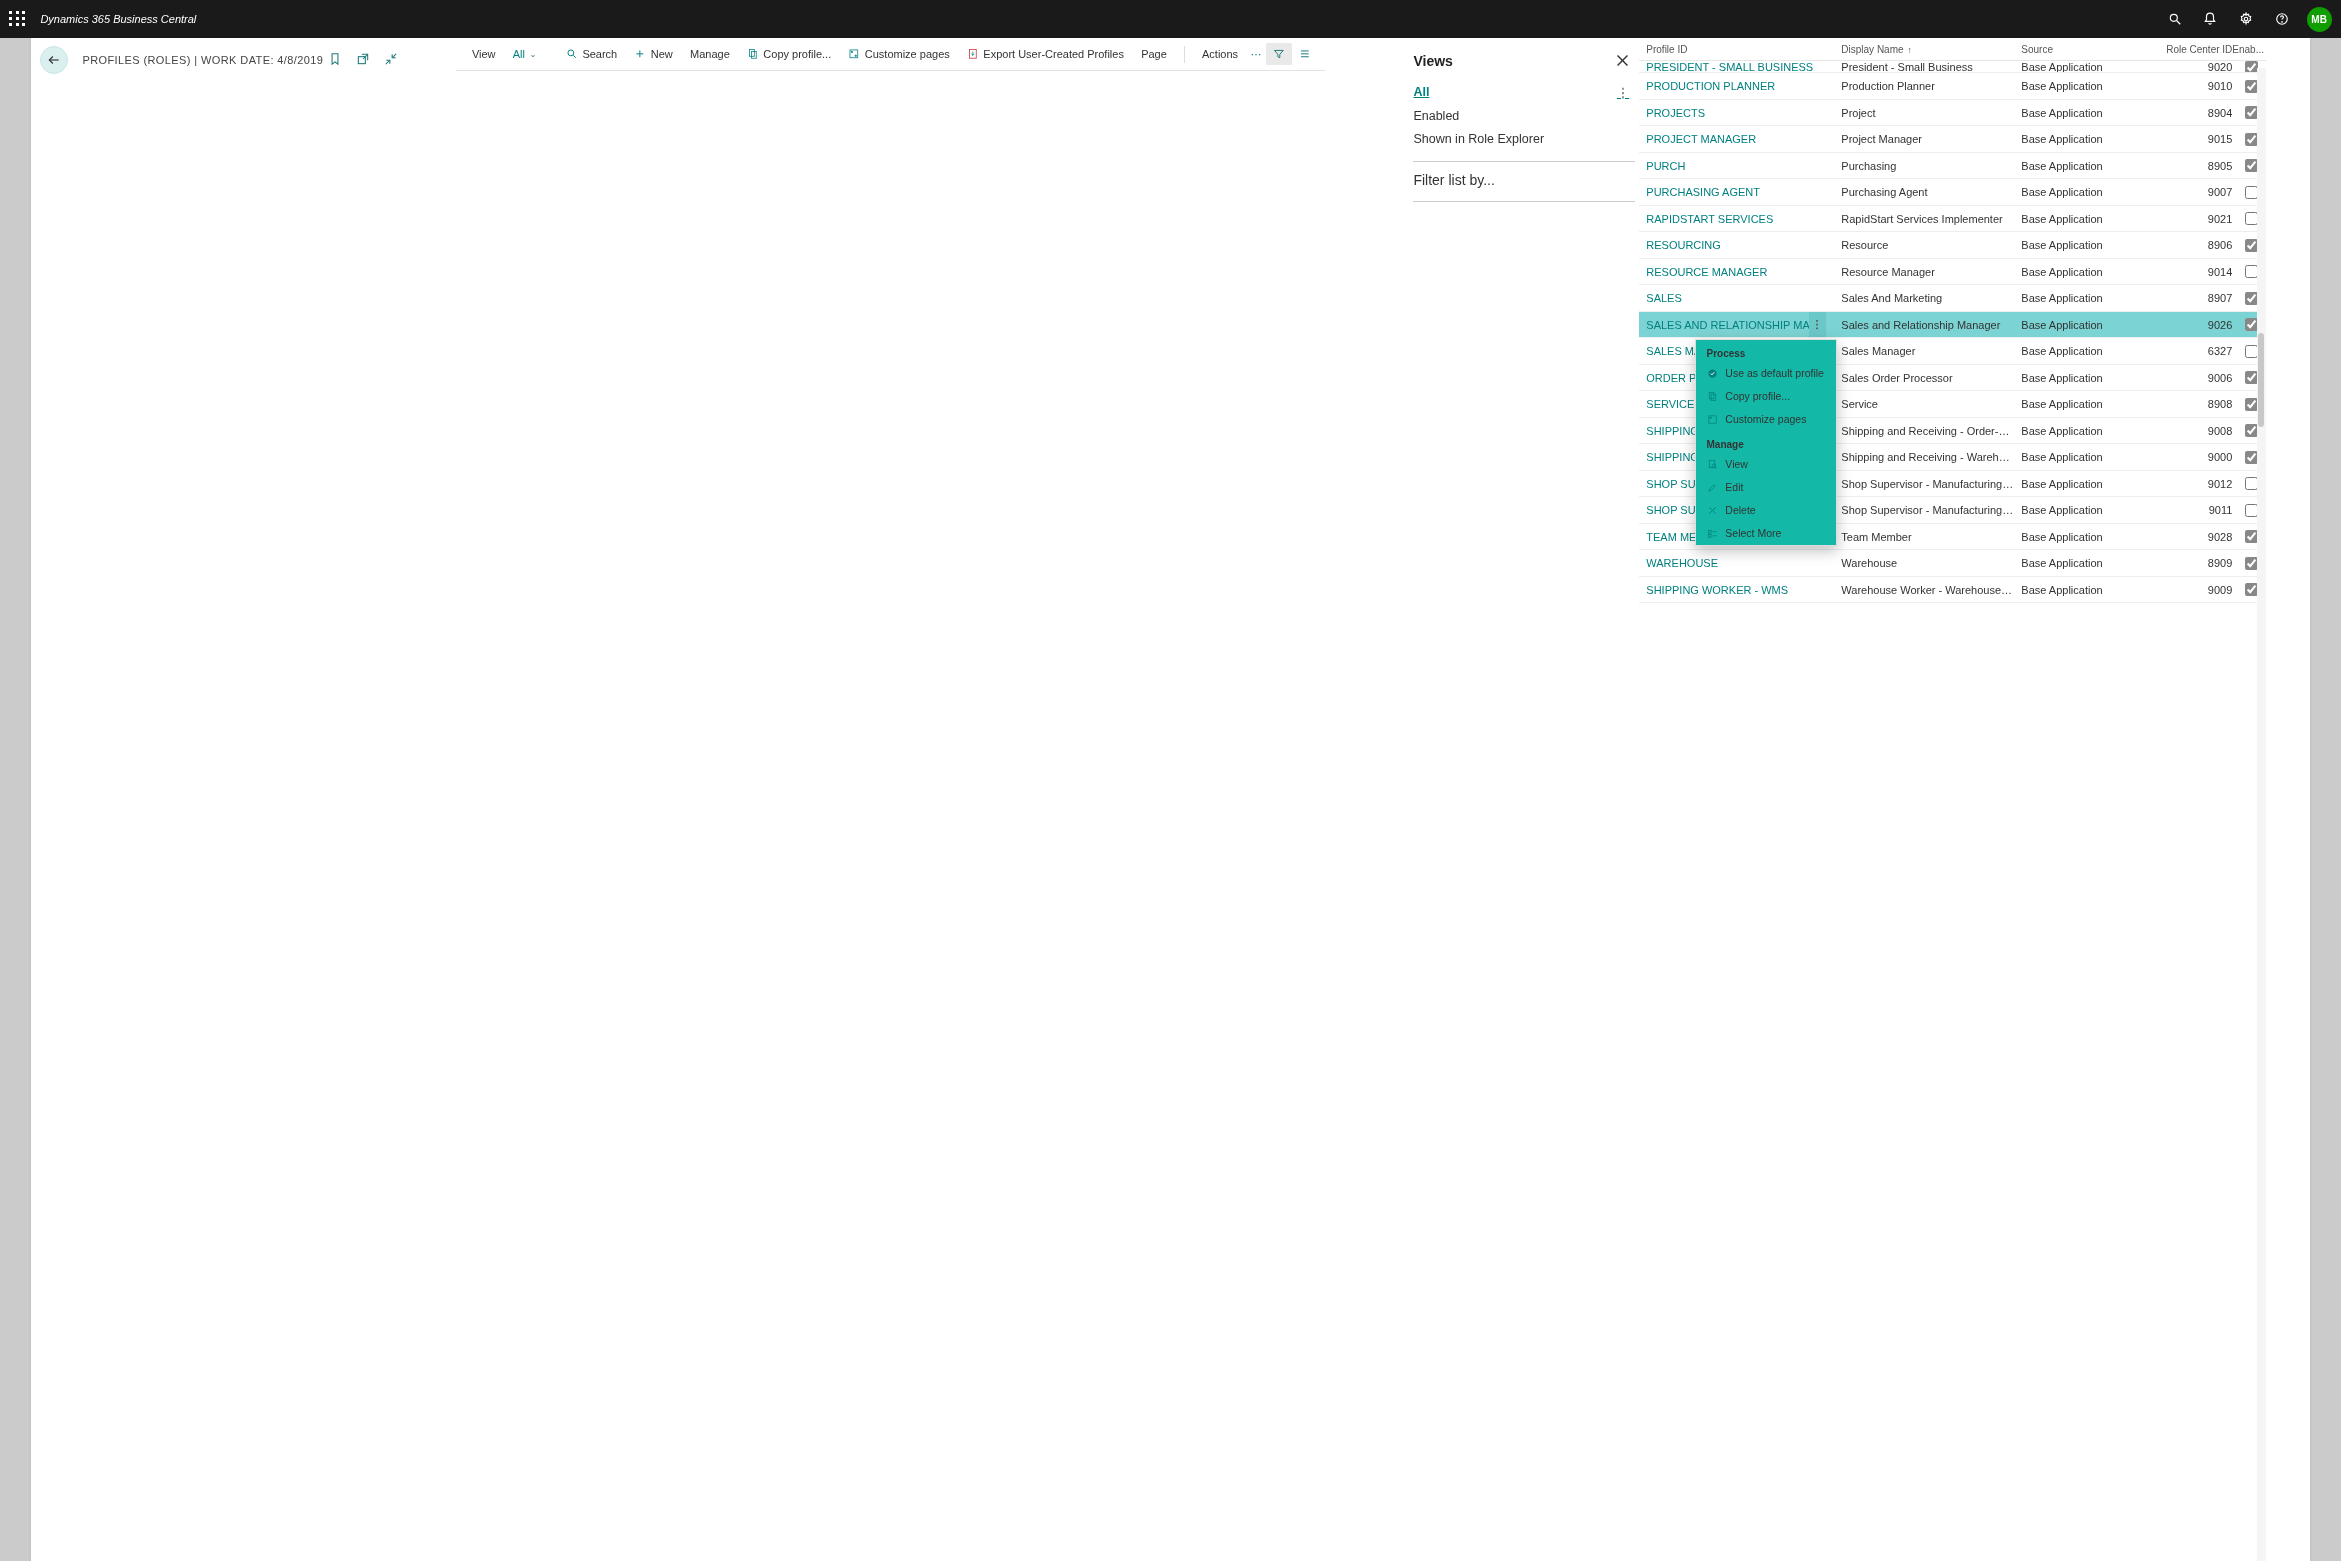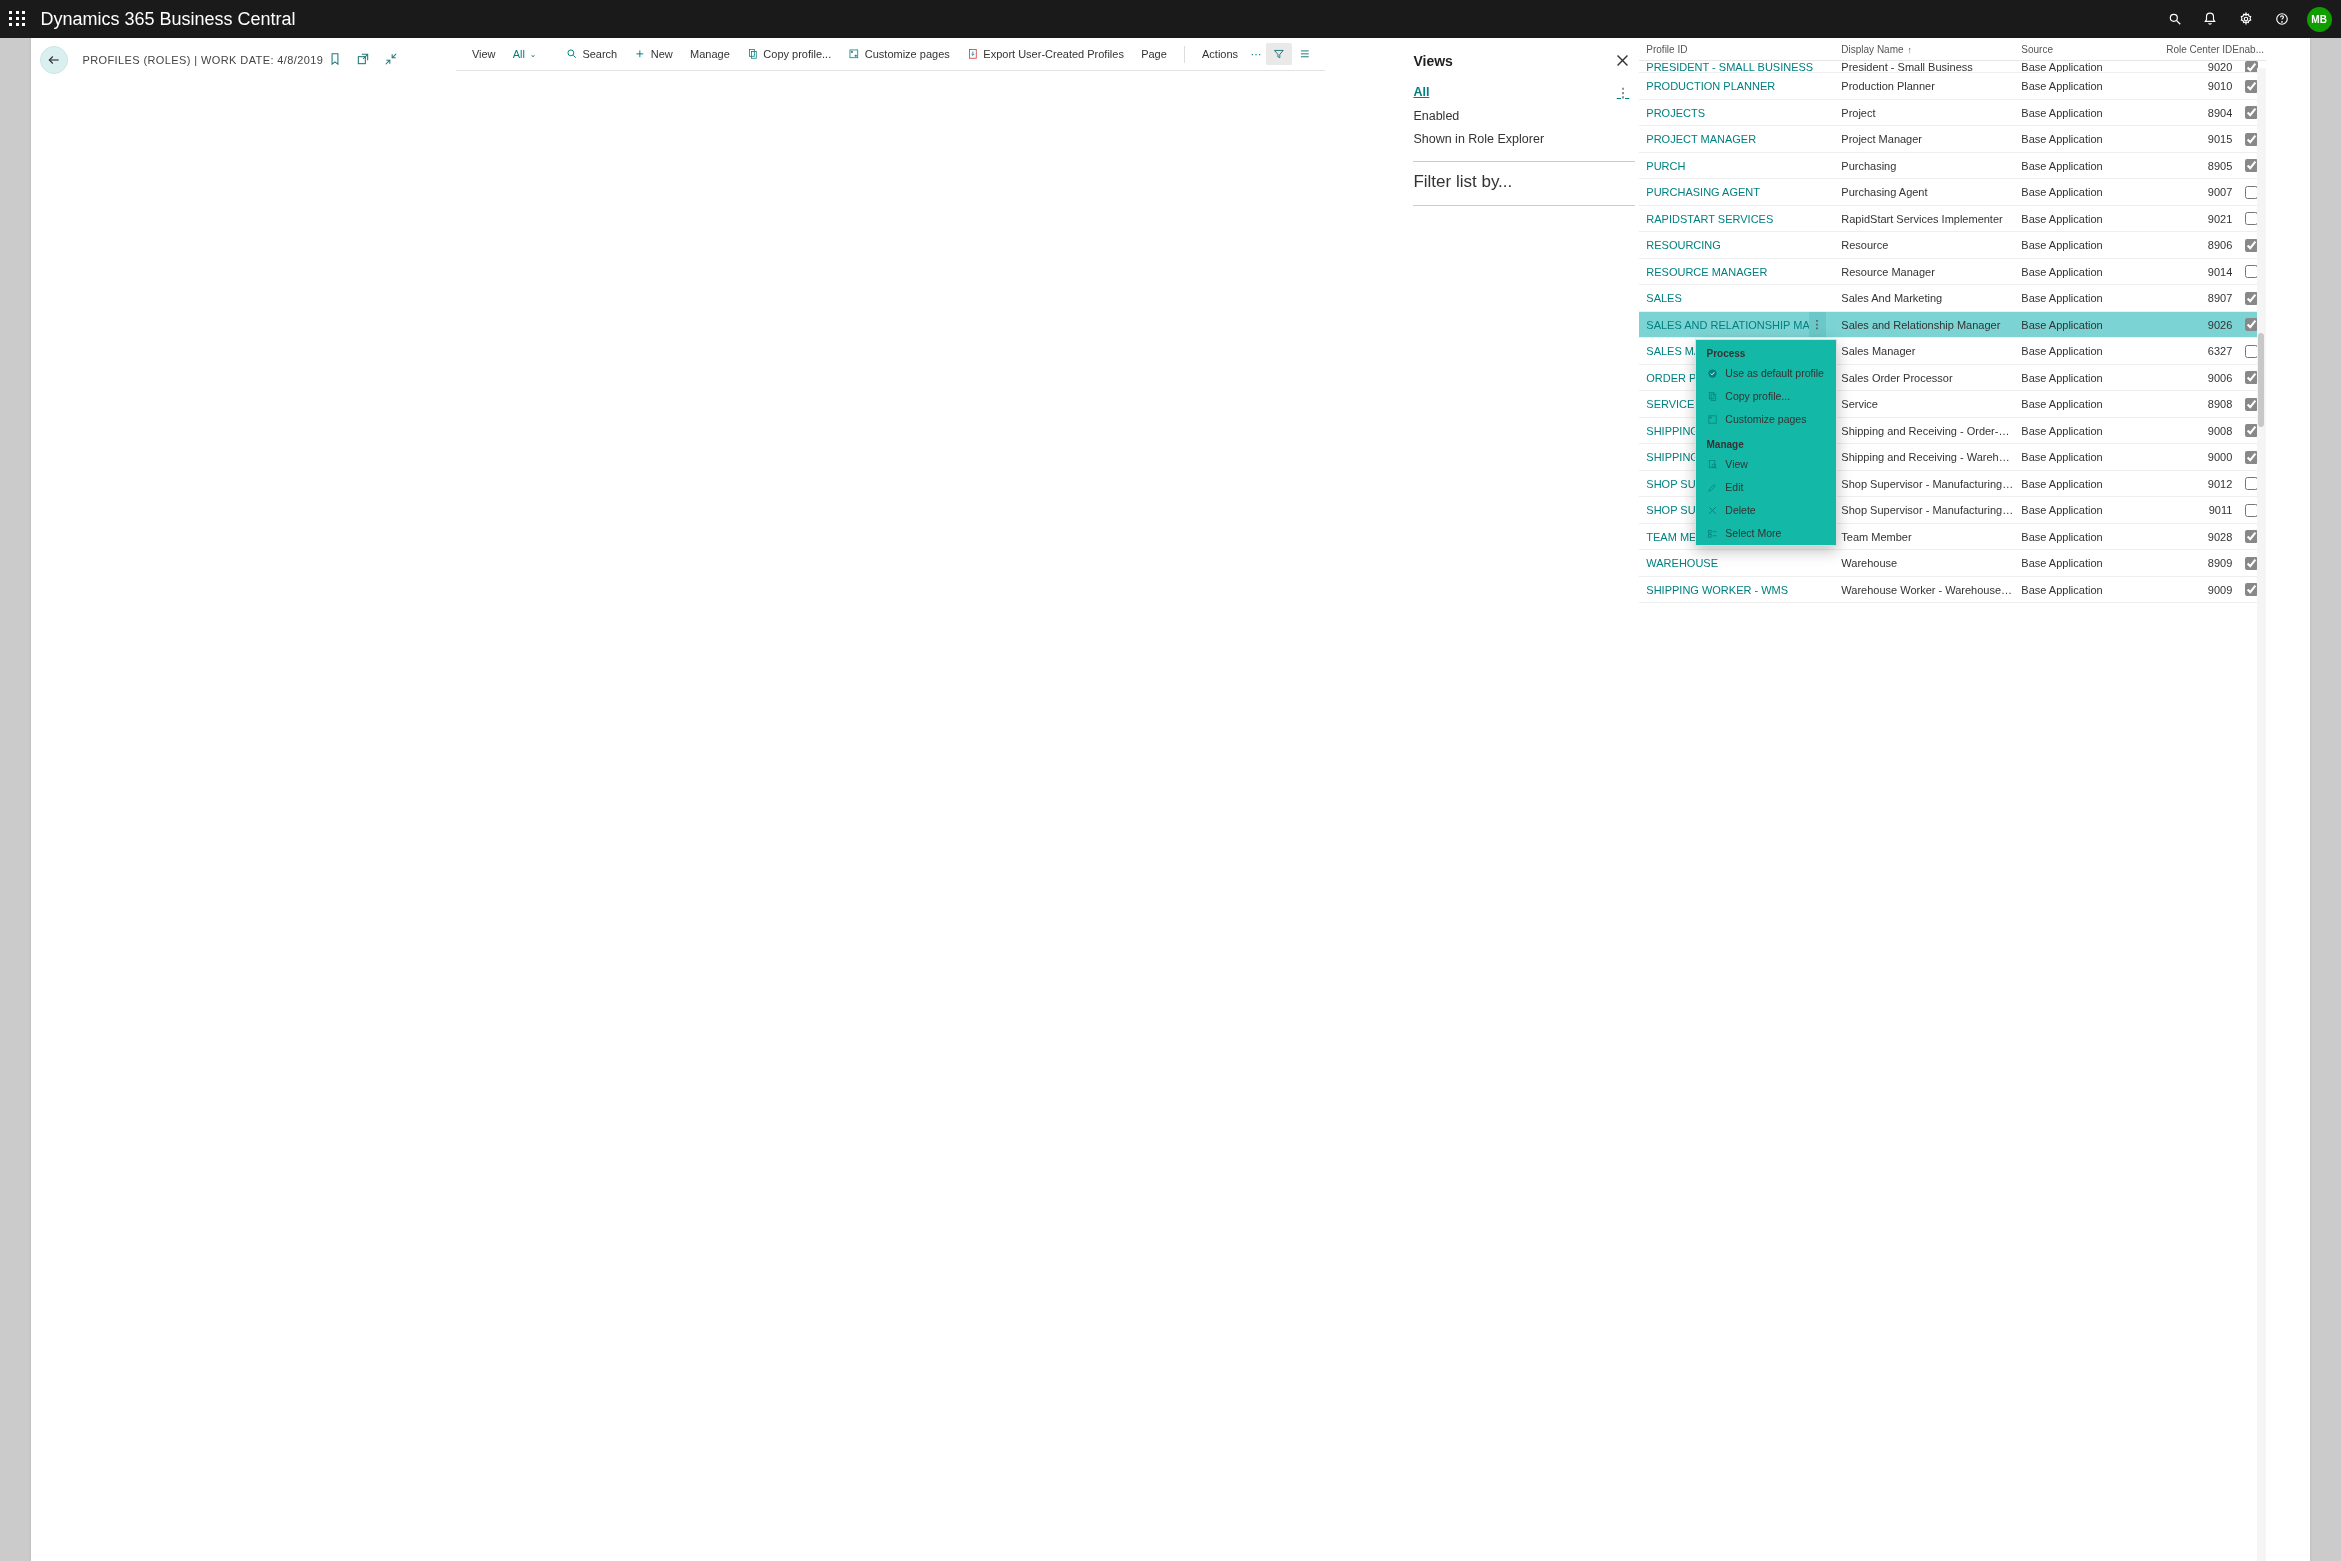--- a/index.html
+++ b/index.html
@@ -1,21 +1,21 @@
 <!DOCTYPE html>
 <html style="font-size:12.5px"><head>
 <meta charset="utf-8">
 <style>
   * { box-sizing: border-box; margin: 0; padding: 0; font-family: "Segoe UI", -apple-system, sans-serif; }
   html, body { height: 100%; }
   body { background: #cbcbcb; overflow: hidden; }
   .top-bar { position: absolute; top:0; left:0; right:0; height:38px; background:#1a1a1a; color:#fff; display:flex; align-items:center; padding:0 9.4px; }
   .waffle { width:17px; height:17px; display:grid; grid-template-columns:repeat(3,1fr); grid-template-rows:repeat(3,1fr); gap:1.6px; margin-right:14px; cursor:pointer; }
   .waffle span { background:#fff; width:3.1px; height:3.1px; }
-  .app-title { font-size:18px; font-weight:400; }
+  .app-title { font-size:11px; font-weight:400;font-style:italic; }
   .top-right { margin-left:auto; display:flex; align-items:center; gap:4.7px; }
   .top-icon { width:31px; height:31px; display:flex; align-items:center; justify-content:center; color:#fff; cursor:pointer; }
   .top-icon svg { width:14px; height:14px; stroke:#fff; }
   .avatar { width:25px; height:25px; border-radius:50%; background:#0f9d00; color:#fff; display:flex; align-items:center; justify-content:center; font-size:10px; font-weight:600; margin-left:4.7px; cursor:pointer;}
   .page-wrap { position:absolute; top:38px; left:31px; right:31px; bottom:0; background:#fff; box-shadow:0 0.8px 3.1px rgba(0,0,0,.1); display:flex; flex-direction:row; }
   .page-header { height:44px; display:flex; align-items:center; padding:0 9.4px; border-bottom:0.8px solid transparent; }
   .back-btn { width:28px; height:28px; border-radius:50%; background:#daf0f0; border:0.8px solid #cce5e5; display:flex; align-items:center; justify-content:center; cursor:pointer; margin-right:14px; }
   .back-btn svg { width:14px; height:14px; stroke:#333; }
   .page-title { font-size:11px; letter-spacing:0.4px; color:#444; text-transform:uppercase; }
   .header-right { margin-left:auto; display:flex; gap:4.7px; }
@@ -33,21 +33,21 @@
   .sidebar { width:222px; padding-top:14px; }
   .views-head { display:flex; align-items:center; justify-content:space-between; padding-right:4.7px;}
   .views-head h3 { font-size:14px; font-weight:600; color:#222; }
   .close-x { width:17px; height:17px; cursor:pointer; }
   .close-x svg { stroke:#333; }
   .view-list { margin-top:11px; }
   .view-item { font-size:12.5px; color:#333; padding:4.7px 0; cursor:pointer; display:flex; align-items:center; justify-content:space-between;}
   .view-item.selected { color:#008080; font-weight:700; text-decoration:underline; }
   .more-dots { color:#888; cursor:pointer; padding:0 6.2px; }
   .filter-sep { border-top:0.8px solid #ccc; margin:9.4px 0 7.8px; }
-  .filter-by { font-size:17px; color:#333; cursor:pointer; padding:3.1px 0; }
+  .filter-by { font-size:14px; color:#333; cursor:pointer; padding:3.1px 0; }
   .grid-wrap { flex:1; display:flex; flex-direction:column; margin-left:3.1px; overflow:hidden; position:relative;}
   .grid-head { display:grid; grid-template-columns:195px 180px 133px 78px 39px; padding:6.2px 7.8px 4.7px; font-size:10px; color:#555; border-bottom:0.8px solid #e6e6e6; }
   .gh { display:flex; align-items:center; gap:2.3px; cursor:pointer; }
   .gh.right { justify-content:flex-end; }
   .grid-body { flex:1; overflow:auto; }
   .row { display:grid; grid-template-columns:195px 180px 133px 78px 39px; align-items:center; min-height:26.5px; border-bottom:0.8px solid #eee; padding:0 7.8px; font-size:11px; position:relative;}
   .row .pid { color:#008080; cursor:pointer; white-space:nowrap; overflow:hidden; text-overflow:ellipsis; padding-right:15.6px;}
   .row .txt { color:#333; white-space:nowrap; overflow:hidden; text-overflow:ellipsis; padding-right:6.2px;}
   .row .num { text-align:right; color:#333; }
   .row .chk { display:flex; justify-content:center; }

